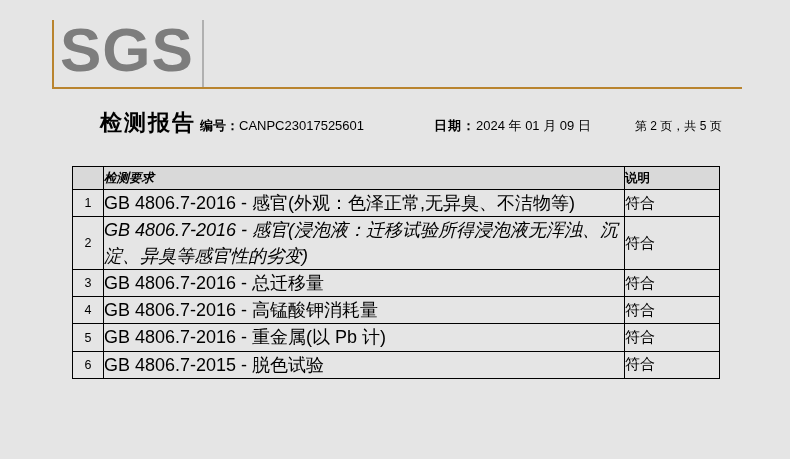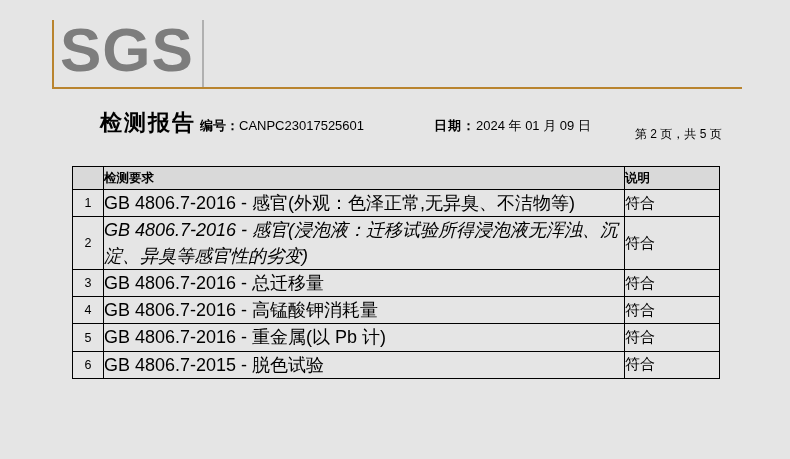--- a/index.html
+++ b/index.html
@@ -106,21 +106,20 @@
   .meta-date .lbl {
     font-weight: bold;
     letter-spacing: 1px;
   }
   .meta-page {
     position: absolute;
     left: 583px;
     top: 10px;
     font-size: 12px;
     white-space: nowrap;
-    margin-top: 8px;
   }
 
   
   .tbl-wrap {
     position: absolute;
     left: 72px;
     top: 166px;
     width: 644px;
   }
   table.report {
@@ -134,21 +133,21 @@
     padding: 0;
   }
   thead th {
     background: #d9d9d9;
     height: 22px;
     font-size: 12.5px;
     font-weight: bold;
     text-align: left;
   }
   th.c-idx { width: 30px; }
-  th.c-req { width: 520px; }
+  th.c-req { width: 520px; font-style: italic; }
   th.c-note { width: 94px; text-align: left; }
 
   td.c-idx {
     width: 30px;
     text-align: center;
     font-size: 12.5px;
     vertical-align: middle;
   }
   td.c-req {
     width: 520px;

